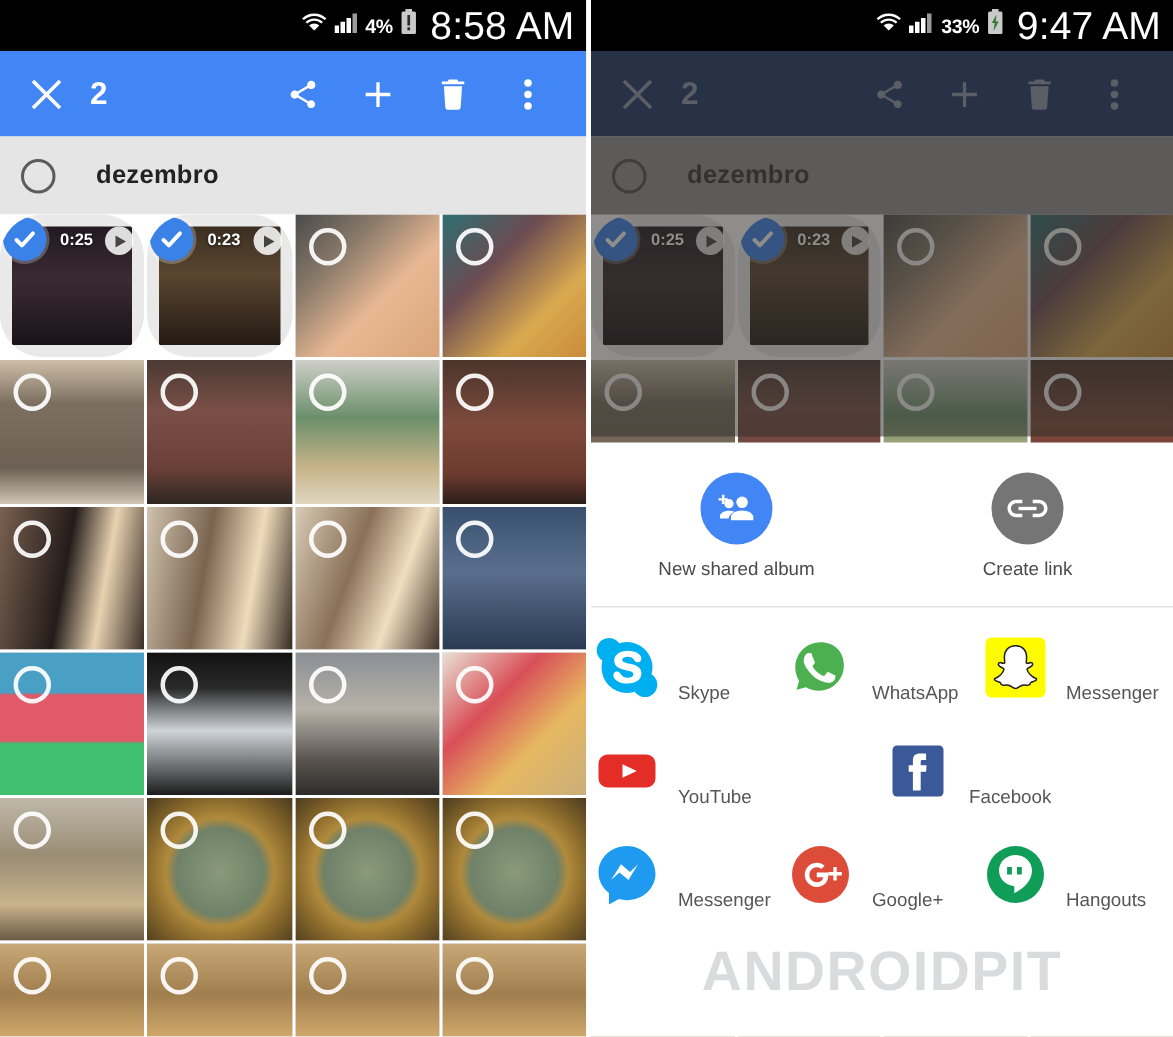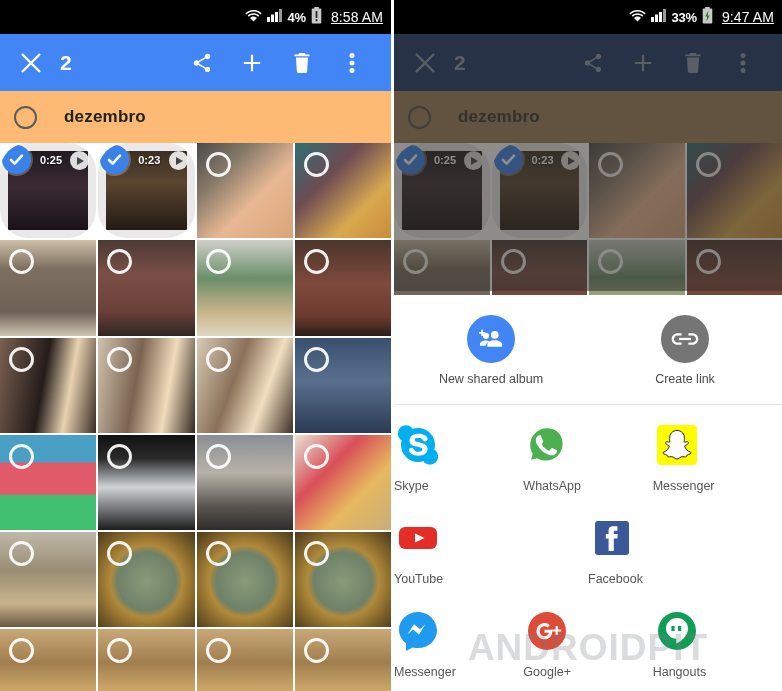--- a/index.html
+++ b/index.html
@@ -14,37 +14,37 @@
 
   
   .statusbar{
     position:relative; height:34px; background:#000;
     display:flex; align-items:center; justify-content:flex-end;
     padding-right:8px; color:#fff;
   }
   .statusbar .sb-items{ display:flex; align-items:center; gap:5px; }
   .sb-ico{ display:block; }
   .sb-batt-pct{ font-size:13px; font-weight:bold; letter-spacing:-0.2px; }
-  .sb-clock{ font-size:14px; font-weight:normal; letter-spacing:0.1px; margin-left:4px;text-decoration:underline; }
+  .sb-clock{ font-size:26px; font-weight:normal; letter-spacing:0.1px; margin-left:4px; }
 
   
   .appbar{
     height:57px; background:#4285f4;
     display:flex; align-items:center; padding:0 14px;
     color:#fff;
   }
   .appbar.dim{ background:#1d3666; color:#8d97ab; }
   .appbar .ab-close{ width:34px; display:flex; align-items:center; justify-content:center; }
   .appbar .ab-count{ font-size:21px; font-weight:bold; margin-left:12px; }
   .appbar .ab-spacer{ flex:1; }
   .appbar .ab-btn{ width:50px; display:flex; align-items:center; justify-content:center; }
 
   
   .albumrow{
-    height:52px; display:flex; align-items:center; padding:0 14px; background:#fdba74;
+    height:52px; display:flex; align-items:center; padding:0 14px; background:#e5e5e5;
   }
   .albumrow .circle-empty{
     width:23px; height:23px; border-radius:50%;
     border:2px solid #5b5b5b; background:transparent;
   }
   .albumrow .album-name{
     margin-left:27px; font-size:17px; font-weight:bold; color:#222;
     letter-spacing:0.2px;
   }
 
@@ -108,21 +108,21 @@
   .share-item .lbl{
     font-size:12.5px; color:#4a4a4a; text-align:center; line-height:1.25;
   }
   .circ{
     width:48px; height:48px; border-radius:50%;
     display:flex; align-items:center; justify-content:center;
   }
   .divider{ height:1px; background:#e4e4e4; margin:4px 0 0; }
 
   .app-row{ display:flex; padding:16px 0 5px; }
-  .app-item{ flex:1; display:flex; flex-direction:column; align-items:flex-start; gap:10px; }
+  .app-item{ flex:1; display:flex; flex-direction:row; align-items:flex-end; gap:10px; }
   .app-item .lbl{ font-size:12.5px; color:#565656; }
   .app-ico{ width:48px; height:48px; display:flex; align-items:center; justify-content:center; }
 
   
   .watermark{
     position:absolute; left:0; right:0; bottom:22px; z-index:40;
     text-align:center; font-size:37px; font-weight:bold;
     color:rgba(120,125,130,.28); letter-spacing:1px; pointer-events:none;
   }
 </style>

